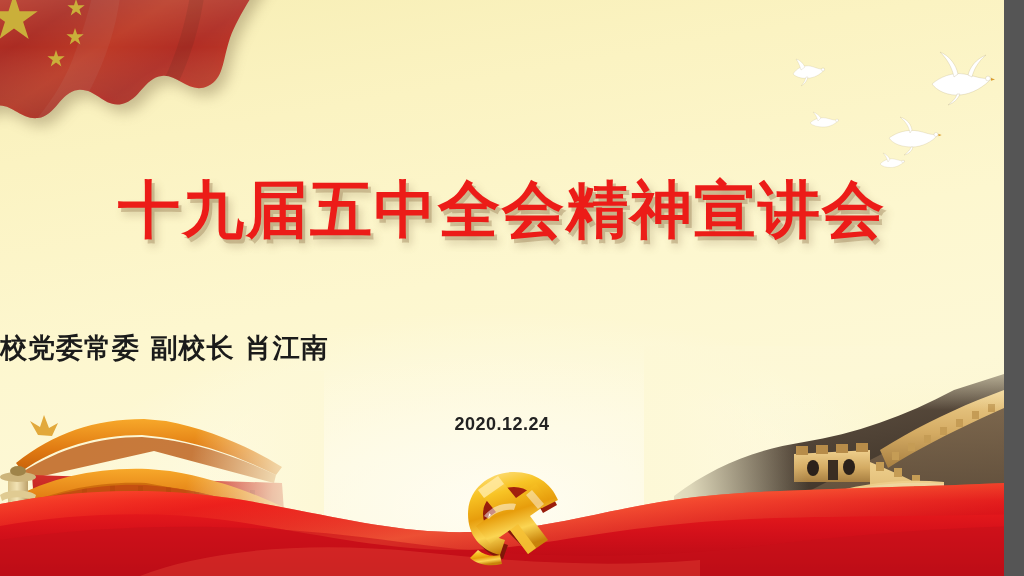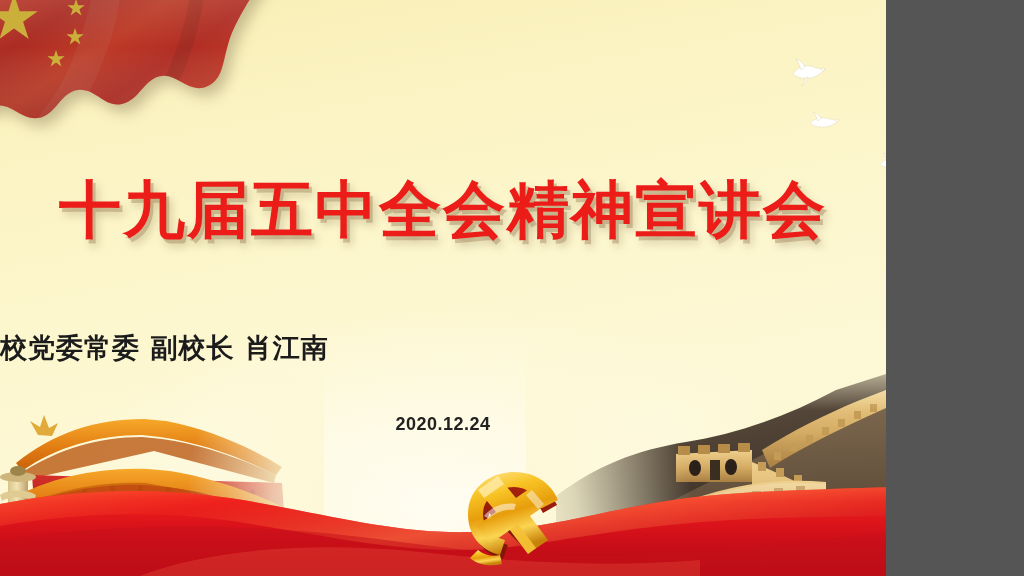--- a/index.html
+++ b/index.html
@@ -2,21 +2,21 @@
 <html lang="zh"><head>
 <meta charset="utf-8">
 <style>
   html, body {
     margin: 0;
     padding: 0;
     background: #555;
   }
   #slide {
     position: relative;
-    width: 886px;
+    width: 1004px;
     height: 576px;
     overflow: hidden;
     font-family: "Liberation Sans", "DejaVu Sans", sans-serif;
     background:
       radial-gradient(ellipse 70% 55% at 50% 88%, #fffdf2 0%, rgba(255,253,242,0) 62%),
       linear-gradient(170deg, #f7eeb4 0%, #fbf3c2 22%, #fdf7cf 48%, #fdf8d6 70%, #fbf4c8 100%);
   }
 
   
   .flag-wrap {

